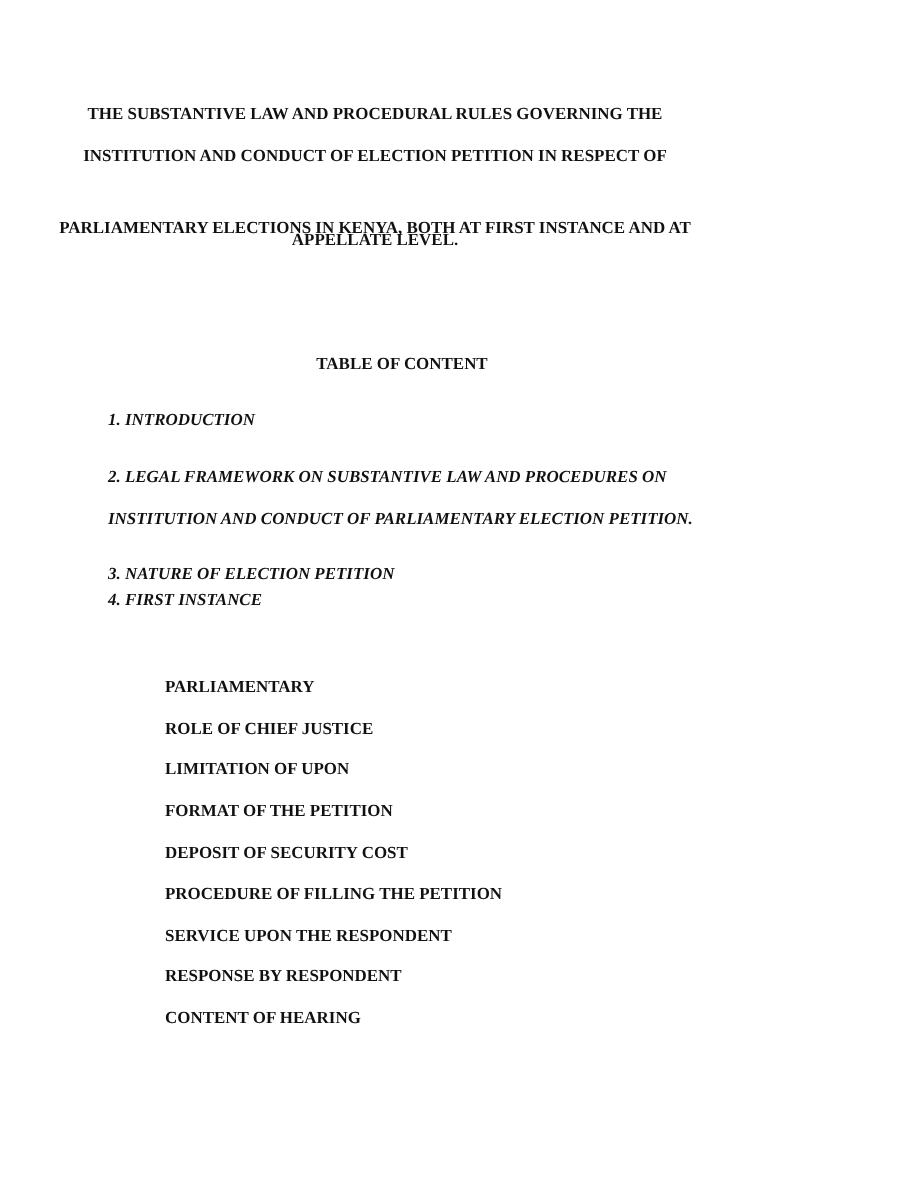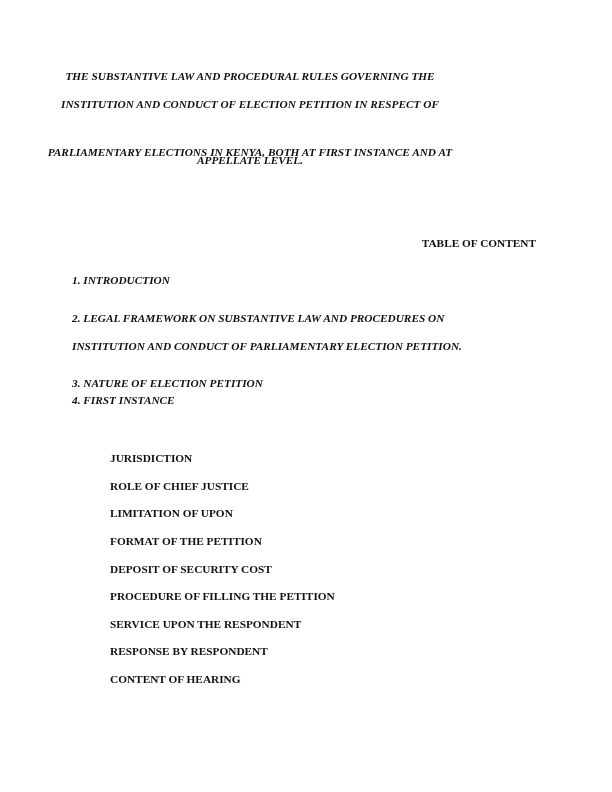--- a/index.html
+++ b/index.html
@@ -16,27 +16,26 @@
       font-weight: bold;
       color: #111111;
       font-size: 11.3px;
     }
     .title-line {
       position: absolute;
       left: 0;
       width: 500px;
       text-align: center;
       white-space: nowrap;
-      font-style: italic;
     }
     .toc-heading {
       position: absolute;
       left: 0;
       width: 536px;
-      text-align: right;
+      text-align: center;
     }
     .toc-line {
       position: absolute;
       left: 72px;
       white-space: nowrap;
       font-style: italic;
     }
     .sub-item {
       position: absolute;
       left: 0;
@@ -67,21 +66,21 @@
     <div class="toc-line" style="top:274px;">1. INTRODUCTION</div>
     <div class="toc-line" style="top:312px;">2. LEGAL FRAMEWORK ON SUBSTANTIVE LAW AND PROCEDURES ON</div>
     <div class="toc-line" style="top:340px;">INSTITUTION AND CONDUCT OF PARLIAMENTARY ELECTION PETITION.</div>
     <div class="toc-line" style="top:377px;">3. NATURE OF ELECTION PETITION</div>
     <div class="toc-line" style="top:394px;">4. FIRST INSTANCE</div>
   </div>
 
   <div>
     <div class="sub-item" style="top:452px;">
 
-      <span class="sub-label">JURISDICTION</span>
+      <span class="sub-label">PARLIAMENTARY</span>
     </div>
     <div class="sub-item" style="top:480px;">
 
       <span class="sub-label">ROLE OF CHIEF JUSTICE</span>
     </div>
     <div class="sub-item" style="top:507px;">
 
       <span class="sub-label">LIMITATION OF UPON</span>
     </div>
     <div class="sub-item" style="top:535px;">

